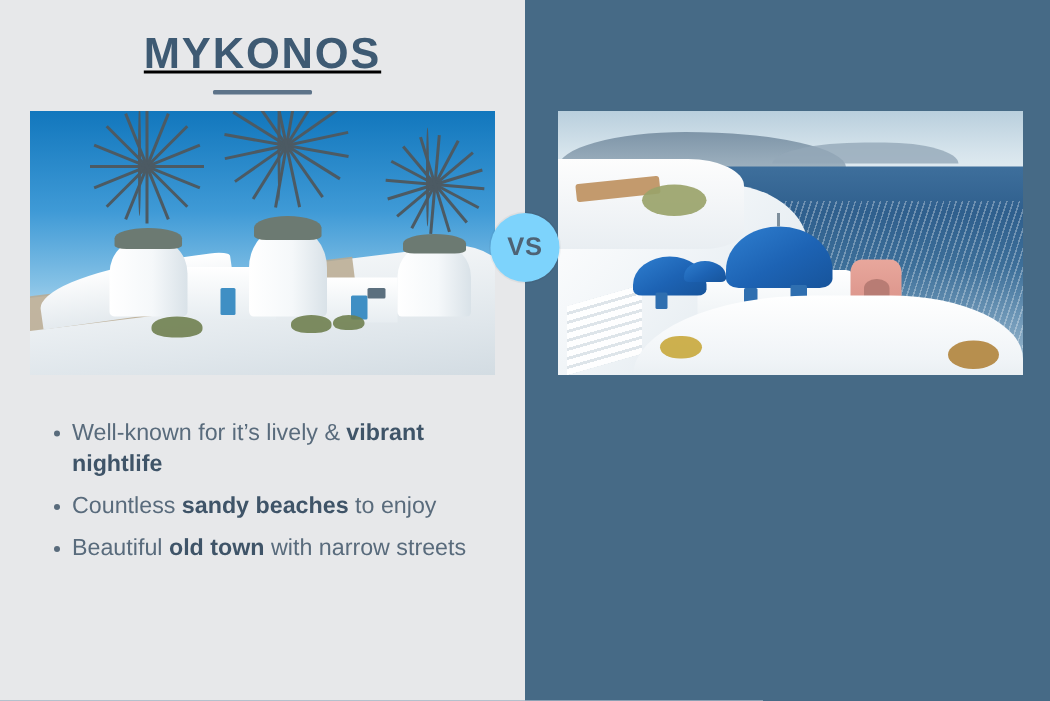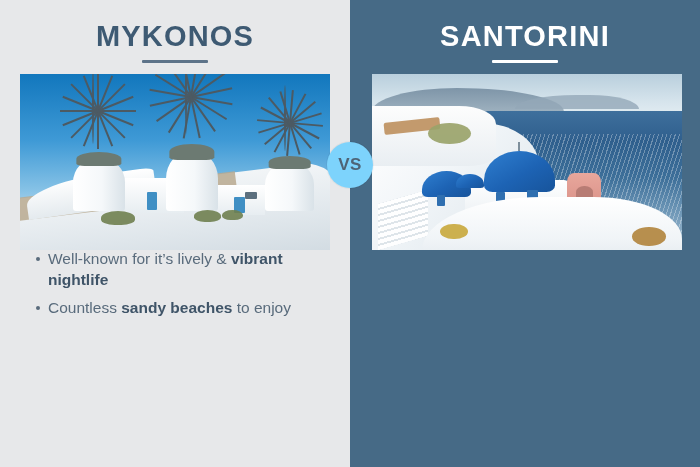--- a/index.html
+++ b/index.html
@@ -11,21 +11,21 @@
   .infographic {
     position: relative;
     width: 700px; height: 467px;
     display: flex;
   }
   .panel { position: relative; width: 350px; height: 467px; }
   .panel-left  { background: #e7e8ea; }
   .panel-right { background: #466a86; }
 
   
-  .title-wrap { padding-top: 22px; text-align: center; }
+  .title-wrap { padding-top: 22px; text-align: center; text-decoration: underline; }
   .title {
     font-size: 29px;
     font-weight: 700;
     letter-spacing: 1.2px;
     line-height: 1;
   }
   .panel-left  .title { color: #3e5a73; }
   .panel-right .title { color: #ffffff; }
   .title-rule {
     width: 66px; height: 3px;
@@ -257,21 +257,21 @@
   .vs-text {
     font-size: 17px;
     font-weight: 600;
     color: #4e6375;
     letter-spacing: .5px;
   }
 
   
   .bullets {
     position: absolute;
-    top: 248px;
+    top: 278px;
     width: 300px;
     list-style: none;
   }
   .bullets-left  { left: 34px; }
   .bullets li {
     position: relative;
     padding-left: 14px;
     margin-bottom: 7px;
     font-size: 15.5px;
     line-height: 1.36;
@@ -354,29 +354,26 @@
 
         <div class="shrub shrub-1"></div>
         <div class="shrub shrub-2"></div>
         <div class="shrub shrub-3"></div>
       </div>
     </div>
 
     <ul class="bullets bullets-left">
         <li><span>Well-known for it’s lively &amp; </span><b>vibrant nightlife</b></li>
         <li><span>Countless </span><b>sandy beaches</b><span> to enjoy</span></li>
+        <li><span>Beautiful </span><b>old town</b><span> with narrow streets</span></li>
       </ul>
   </div>
 
   <div class="panel panel-right" style="background: rgb(70, 106, 134);">
 
-    <div class="title-wrap">
-      <div class="title" style="color: rgb(255, 255, 255);">SANTORINI</div>
-      <div class="title-rule"></div>
-    </div>
 
     <div class="photo photo-right">
       <div class="photo-inner">
         <div class="san-sky"></div>
         <div class="san-headland"></div>
         <div class="san-headland2"></div>
         <div class="san-sea"></div>
         <div class="san-shimmer"></div>
 
         <div class="san-cliff"></div>

